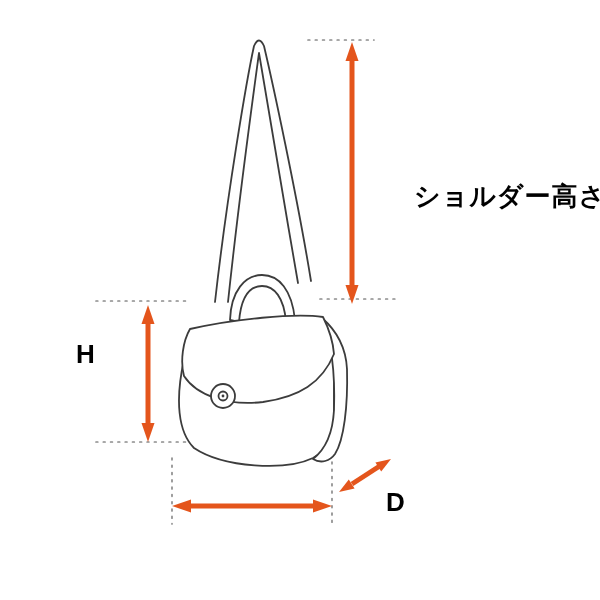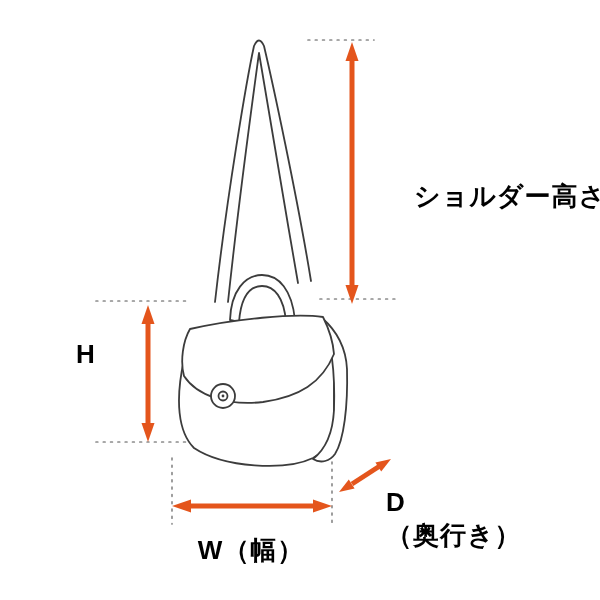--- a/index.html
+++ b/index.html
@@ -91,20 +91,18 @@
       </g>
     </g>
   </svg>
 
   <div class="label" style="left:378px; top:180px;margin-left:36px;">ショルダー高さ</div>
 
   <div class="label center" style="left:28px; top:338px; width:116px;">
     <div>H</div>
   </div>
 
-  <div class="label center" style="left:170px; top:534px; width:162px;">W（幅）</div>
 
   <div class="label" style="left:386px; top:486px;">
     <div>D</div>
-    <div>（奥行き）</div>
   </div>
 
 </div>
 
 </body></html>

